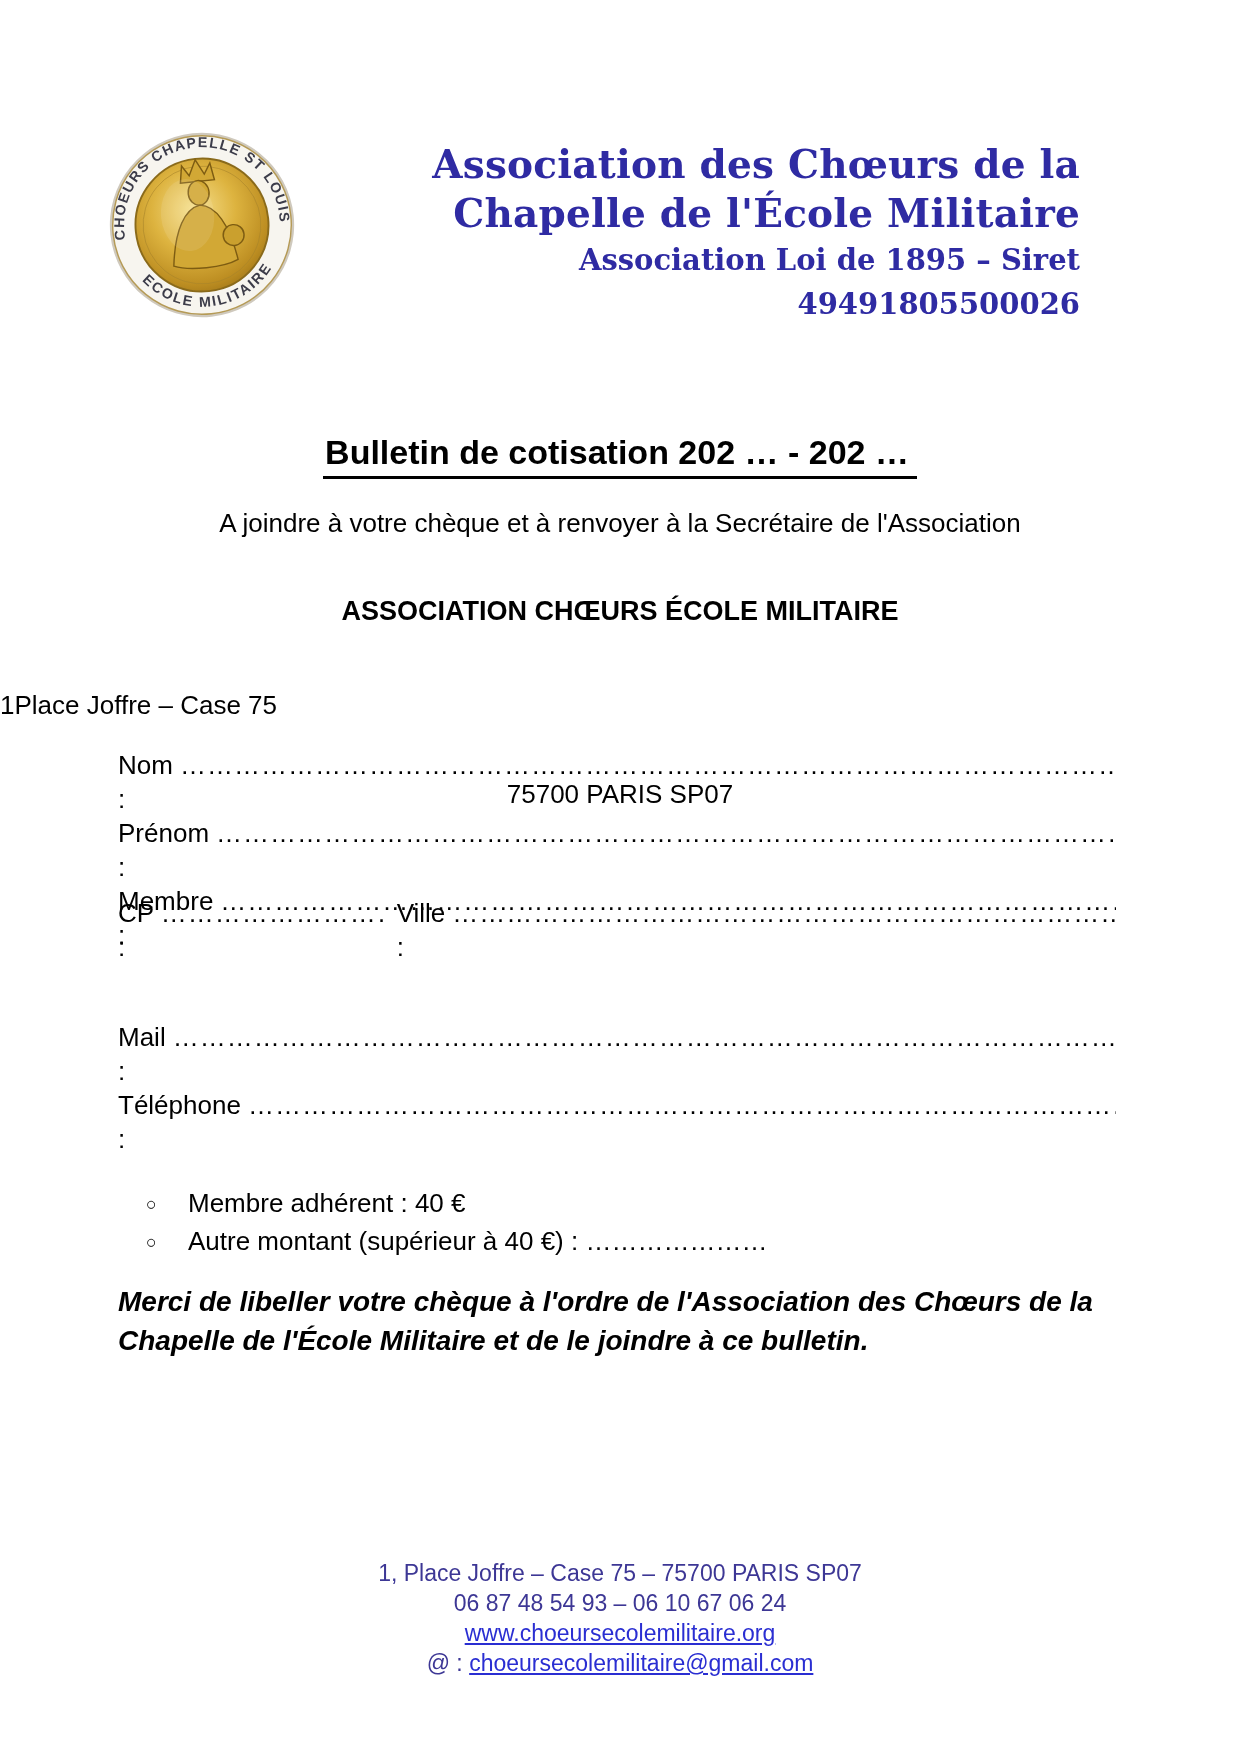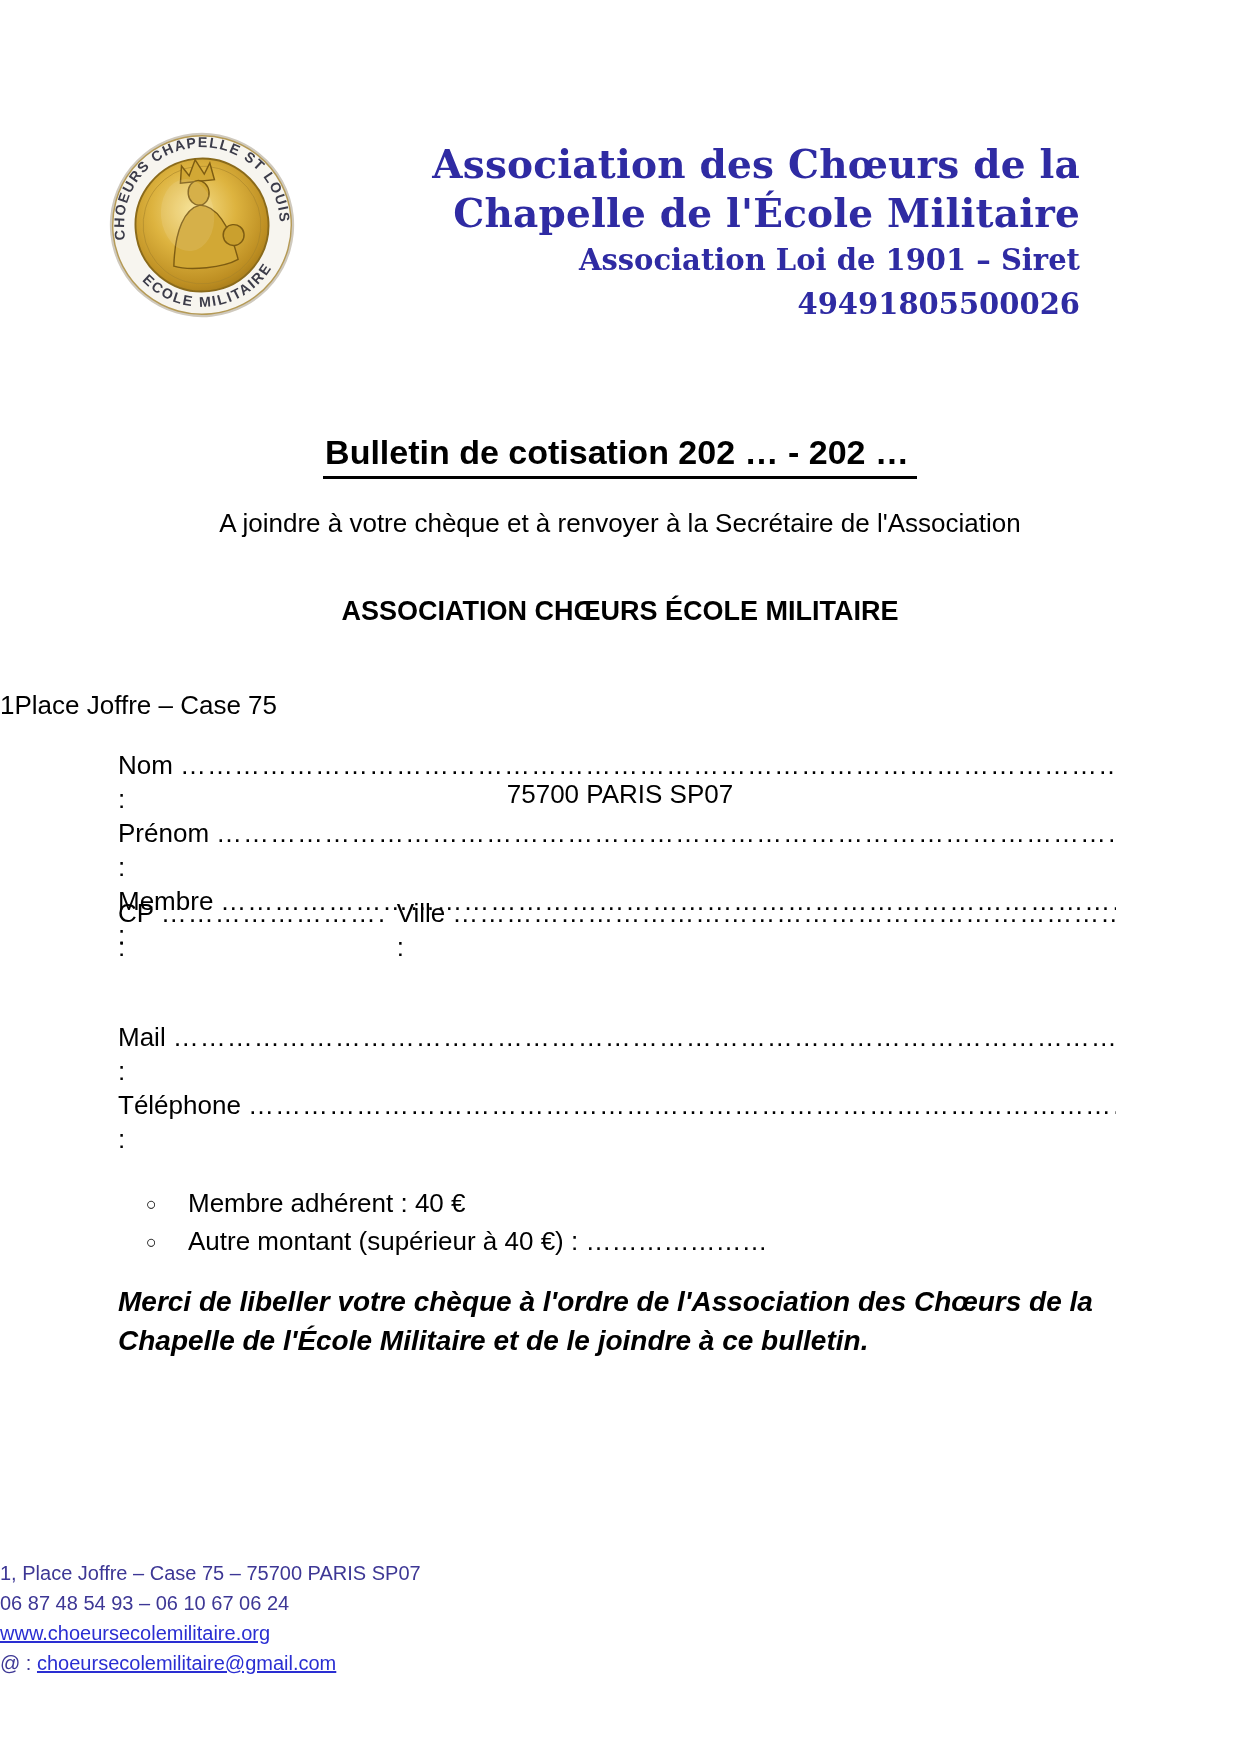--- a/index.html
+++ b/index.html
@@ -49,22 +49,22 @@
   .bullet { flex:0 0 42px; font-size:18px; transform:translateY(-2px); }
 
   
   .note {
     position:absolute; left:118px; top:1282px; width:1060px;
     font-size:28px; line-height:39px; font-weight:bold; font-style:italic;
   }
 
   
   .footer {
-    position:absolute; top:1558px; left:0; width:100%; 
-    font-size:20px; line-height:30px; color:#3d3795;
+    position:absolute; top:1558px; left:0; width:100%; text-align:center;
+    font-size:23px; line-height:30px; color:#3d3795;
   }
   .footer a { color:#2a2ed2; text-decoration:underline; cursor:pointer; }
 
   
   .ring-text { font-family:"Liberation Sans", sans-serif; font-weight:bold; fill:#3c3c49; }
 </style>
 </head>
 <body>
 
 <div class="page">
@@ -98,21 +98,21 @@
       </text>
       <text class="ring-text" font-size="15" letter-spacing="2">
         <textPath href="#arcBottom" startOffset="50%" text-anchor="middle">ECOLE MILITAIRE</textPath>
       </text>
     </g>
   </svg>
 
   <div class="header-text">
     <div class="header-title">Association des Chœurs de la</div>
     <div class="header-title">Chapelle de l'École Militaire</div>
-    <div class="header-subtitle">Association Loi de 1901 – Siret 49491805500026</div>
+    <div class="header-subtitle">Association Loi de 1895 – Siret 49491805500026</div>
   </div>
 
   <div class="doc-title">
     <span>Bulletin de cotisation 202 … - 202 …</span>
   </div>
   <div class="line-instruction">A joindre à votre chèque et à renvoyer à la Secrétaire de l'Association</div>
   <div class="line-recipient">ASSOCIATION CHŒURS ÉCOLE MILITAIRE</div>
   <div class="line-addr1">1Place Joffre – Case 75</div>
   <div class="line-addr2">75700 PARIS SP07</div>
 

